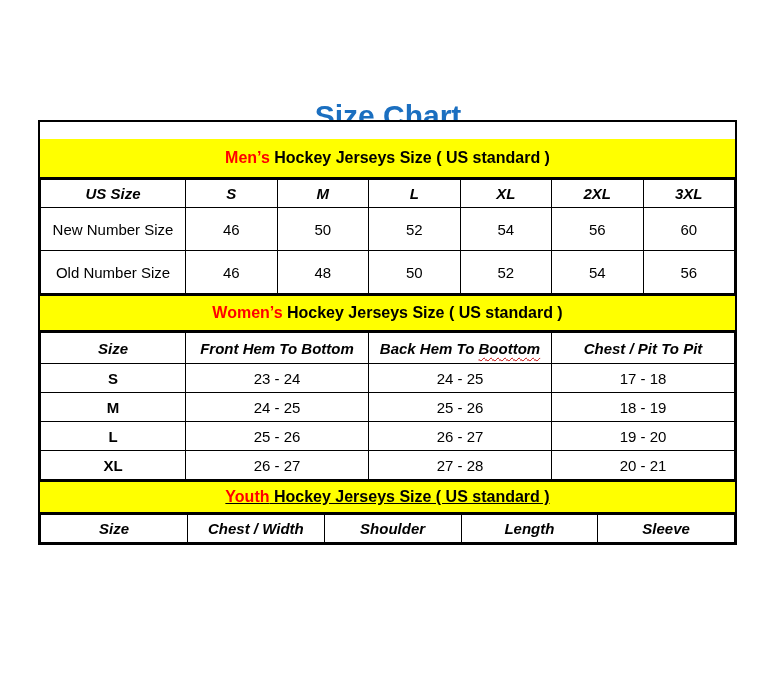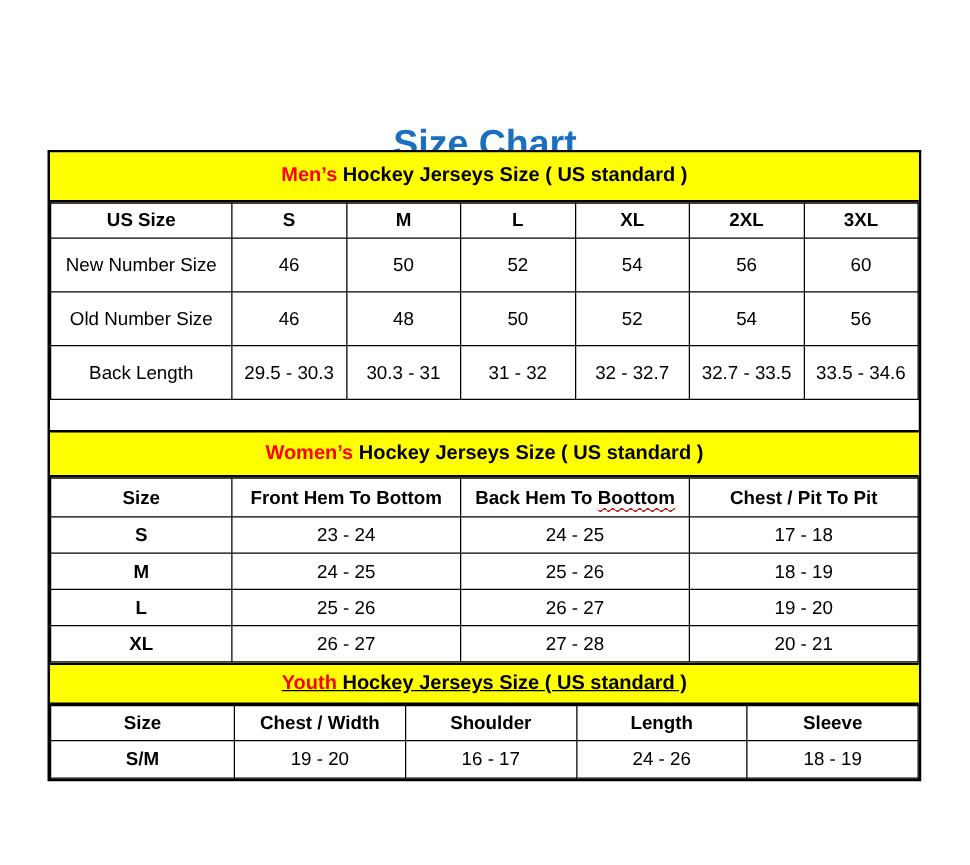--- a/index.html
+++ b/index.html
@@ -42,39 +42,39 @@
   .band {
     background: var(--band_yellow, #FFFF00);
     border-bottom: 2px solid var(--border_black, #000000);
     display: flex;
     align-items: center;
     justify-content: center;
     font-weight: 700;
     font-size: 16px;
     white-space: pre;
   }
-  .band.band-men   { height: 38px; }
-  .band.band-women { height: 34px; border-top: 2px solid var(--border_black, #000000); margin-top: 24px; }
+  .band.band-men   { height: 38px; margin-top: 17px; }
+  .band.band-women { height: 34px; border-top: 2px solid var(--border_black, #000000); }
   .band.band-youth { height: 30px; border-top: 2px solid var(--border_black, #000000); text-decoration: underline; }
   .band .hl { color: var(--accent_red, #FF0000); }
   table {
     width: 100%;
     border-collapse: collapse;
     table-layout: fixed;
   }
   td, th {
     border: 1px solid var(--border_black, #000000);
     text-align: center;
     vertical-align: middle;
     padding: 0 2px;
     font-size: 15px;
     font-weight: 400;
     overflow: hidden;
   }
-  th { font-weight: 700; }
+  th { font-weight: 700; font-style: italic; }
   .label-bold { font-weight: 700; }
   .men-table tr    { height: 43px; }
   .men-table tr.hdr { height: 28px; }
   .women-table tr  { height: 29px; }
   .women-table tr.hdr { height: 31px; }
   .youth-table tr  { height: 30px; }
   .youth-table tr.hdr { height: 28px; }
   .wavy {
     text-decoration: underline;
     text-decoration-style: wavy;
@@ -126,29 +126,20 @@
       </tr>
       <tr>
         <td>Old Number Size</td>
         <td>46</td>
         <td>48</td>
         <td>50</td>
         <td>52</td>
         <td>54</td>
         <td>56</td>
       </tr>
-      <tr>
-        <td>Back Length</td>
-        <td>29.5 - 30.3</td>
-        <td>30.3 - 31</td>
-        <td>31 - 32</td>
-        <td>32 - 32.7</td>
-        <td>32.7 - 33.5</td>
-        <td>33.5 - 34.6</td>
-      </tr>
     </tbody>
       </table>
 
     <div class="band band-women">
       <span class="hl">Women’s</span><span> Hockey Jerseys Size ( US standard )</span>
     </div>
     <table class="women-table">
       <colgroup>
         <col style="width:145px">
           <col>
@@ -201,24 +192,17 @@
           <col>
       </colgroup>
       <tbody>
           <tr class="hdr">
         <th>Size</th>
         <th>Chest / Width</th>
         <th>Shoulder</th>
         <th>Length</th>
         <th>Sleeve</th>
       </tr>
-      <tr>
-        <td class="label-bold">S/M</td>
-        <td>19 - 20</td>
-        <td>16 - 17</td>
-        <td>24 - 26</td>
-        <td>18 - 19</td>
-      </tr>
     </tbody>
       </table>
 
   </div>
 </div>
 
 </body></html>

